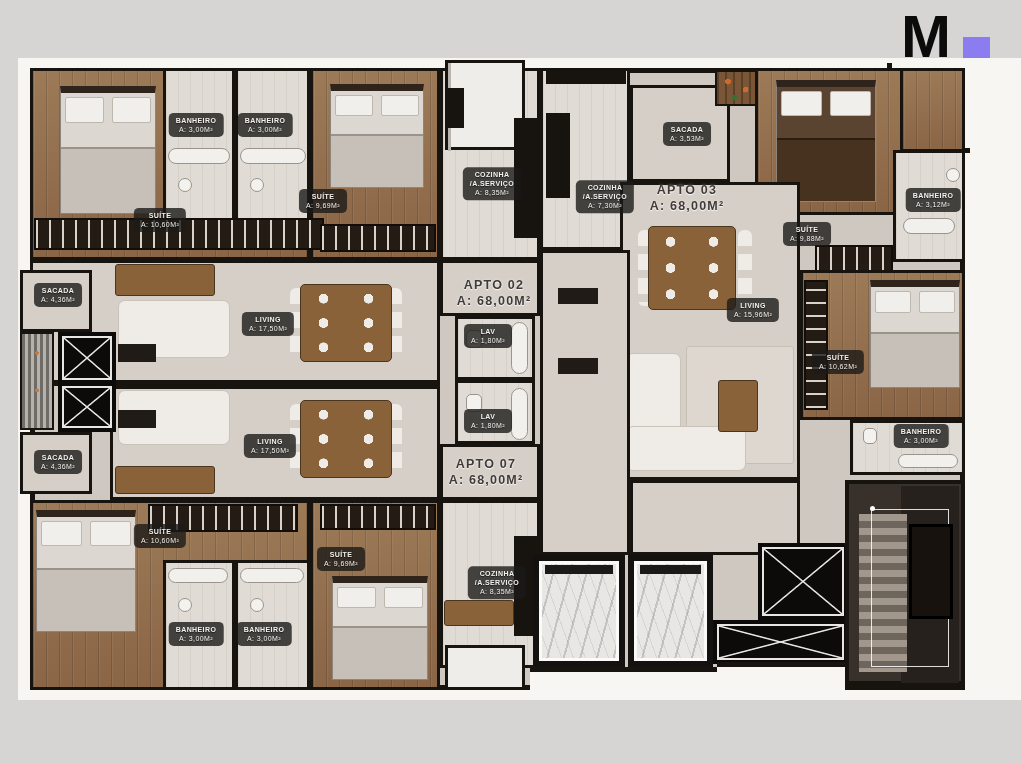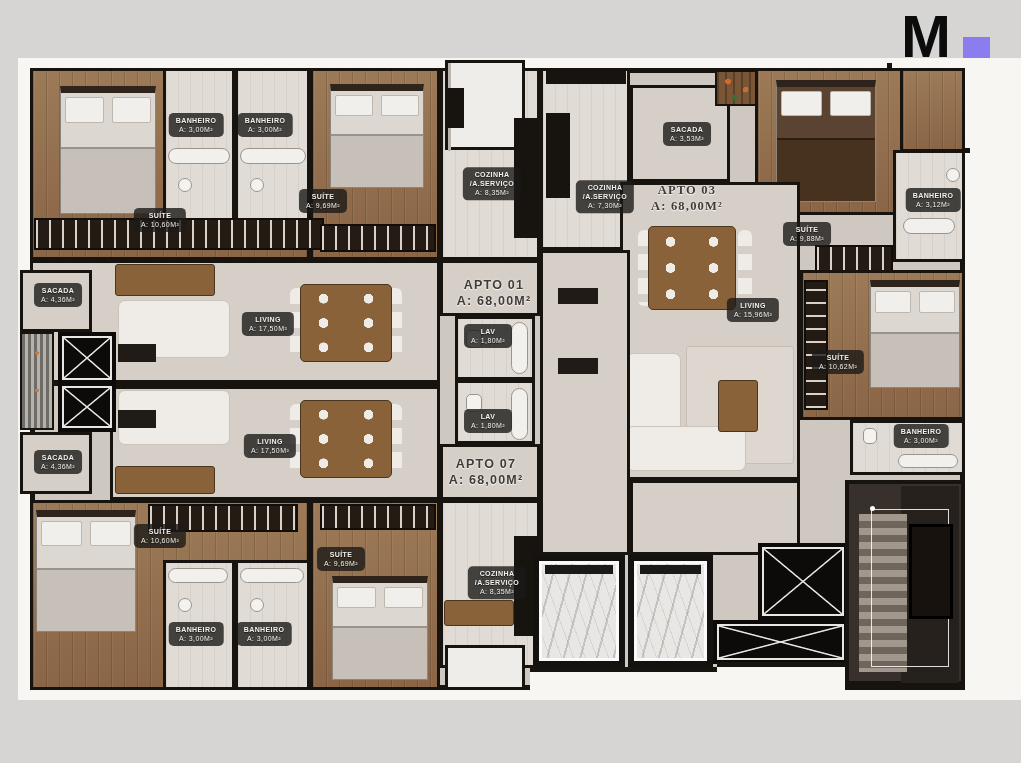--- a/index.html
+++ b/index.html
@@ -259,26 +259,26 @@
 
   <div class="lbl" style="left:178px;top:67px;"><span class="nm">BANHEIRO</span><span class="ar">A: 3,00M²</span></div>
   <div class="lbl" style="left:247px;top:67px;"><span class="nm">BANHEIRO</span><span class="ar">A: 3,00M²</span></div>
   <div class="lbl" style="left:142px;top:162px;"><span class="nm">SUÍTE</span><span class="ar">A: 10,60M²</span></div>
   <div class="lbl" style="left:305px;top:143px;"><span class="nm">SUÍTE</span><span class="ar">A: 9,69M²</span></div>
   <div class="lbl" style="left:474px;top:126px;"><span class="nm">COZINHA
 /A.SERVIÇO</span><span class="ar">A: 8,35M²</span></div>
   <div class="lbl" style="left:587px;top:139px;"><span class="nm">COZINHA
 /A.SERVIÇO</span><span class="ar">A: 7,30M²</span></div>
   <div class="lbl" style="left:669px;top:76px;"><span class="nm">SACADA</span><span class="ar">A: 3,53M²</span></div>
-  <div class="lbl apto" style="left:669px;top:141px;font-family:Liberation Serif, serif;"><span class="nm">APTO 03</span><span class="ar">A: 68,00M²</span></div>
+  <div class="lbl apto" style="left:669px;top:141px;"><span class="nm">APTO 03</span><span class="ar">A: 68,00M²</span></div>
   <div class="lbl" style="left:915px;top:142px;"><span class="nm">BANHEIRO</span><span class="ar">A: 3,12M²</span></div>
   <div class="lbl" style="left:789px;top:176px;"><span class="nm">SUÍTE</span><span class="ar">A: 9,88M²</span></div>
   <div class="lbl" style="left:40px;top:237px;"><span class="nm">SACADA</span><span class="ar">A: 4,36M²</span></div>
   <div class="lbl" style="left:250px;top:266px;"><span class="nm">LIVING</span><span class="ar">A: 17,50M²</span></div>
-  <div class="lbl apto" style="left:476px;top:236px;"><span class="nm">APTO 01</span><span class="ar">A: 68,00M²</span></div>
+  <div class="lbl apto" style="left:476px;top:236px;"><span class="nm">APTO 02</span><span class="ar">A: 68,00M²</span></div>
   <div class="lbl" style="left:470px;top:278px;"><span class="nm">LAV</span><span class="ar">A: 1,80M²</span></div>
   <div class="lbl" style="left:735px;top:252px;"><span class="nm">LIVING</span><span class="ar">A: 15,96M²</span></div>
   <div class="lbl" style="left:820px;top:304px;"><span class="nm">SUÍTE</span><span class="ar">A: 10,62M²</span></div>
   <div class="lbl" style="left:470px;top:363px;"><span class="nm">LAV</span><span class="ar">A: 1,80M²</span></div>
   <div class="lbl" style="left:903px;top:378px;"><span class="nm">BANHEIRO</span><span class="ar">A: 3,00M²</span></div>
   <div class="lbl" style="left:40px;top:404px;"><span class="nm">SACADA</span><span class="ar">A: 4,36M²</span></div>
   <div class="lbl" style="left:252px;top:388px;"><span class="nm">LIVING</span><span class="ar">A: 17,50M²</span></div>
   <div class="lbl apto" style="left:468px;top:415px;"><span class="nm">APTO 07</span><span class="ar">A: 68,00M²</span></div>
   <div class="lbl" style="left:142px;top:478px;"><span class="nm">SUÍTE</span><span class="ar">A: 10,60M²</span></div>
   <div class="lbl" style="left:323px;top:501px;"><span class="nm">SUÍTE</span><span class="ar">A: 9,69M²</span></div>

